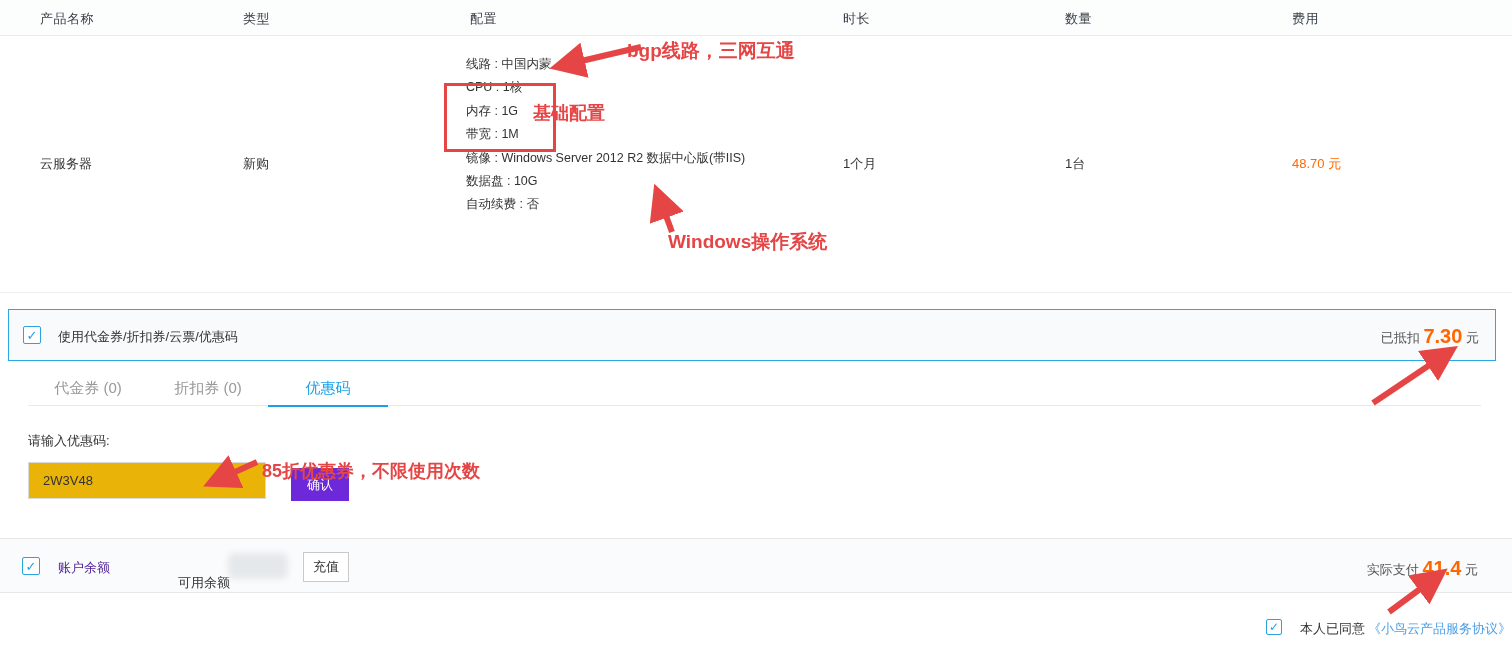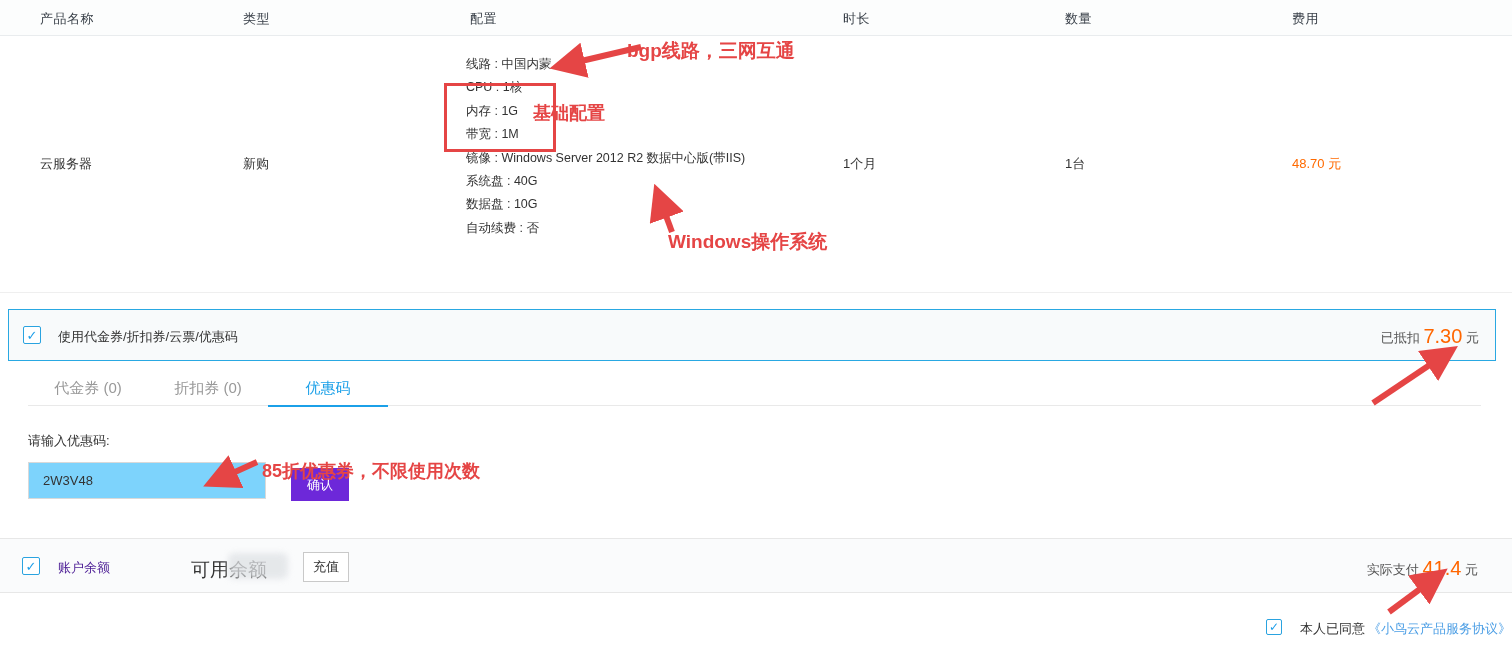--- a/index.html
+++ b/index.html
@@ -44,54 +44,54 @@
   }
   .cbx.small { width:16px; height:16px; font-size:12px; }
 
   
   .coupon-bar {
     position:absolute; left:8px; top:309px; width:1488px; height:52px;
     background:#f8fafb; border:1px solid #29a8e2;
   }
   .coupon-bar-label { position:absolute; left:49px; top:18px; font-size:13px; color:#333; white-space:nowrap; }
   .deducted { position:absolute; right:16px; top:14px; font-size:13px; color:#555; white-space:nowrap; }
-  .big-orange { color:#ff6600; font-weight:normal; font-size:20px; position:relative; top:1px; }
+  .big-orange { color:#ff6600; font-weight:bold; font-size:20px; position:relative; top:1px; }
 
   
   .tabs {
     position:absolute; left:28px; top:379px; width:1453px; height:27px;
     border-bottom:1px solid #e9e9e9;
   }
   .tab {
     position:absolute; top:0; width:120px; height:27px; text-align:center;
     font-size:15px; color:#999; cursor:pointer; line-height:18px;
   }
   .tab.active { color:#1ba0e8; border-bottom:2px solid #1ba0e8; height:28px; }
 
   
   .input-label { position:absolute; left:28px; top:432px; font-size:13px; color:#333; }
   .coupon-input {
     position:absolute; left:28px; top:462px; width:238px; height:37px;
-    border:1px solid #d9d9d9; background:#7dd3fc; font-size:13px; color:#333;
+    border:1px solid #d9d9d9; background:#eab308; font-size:13px; color:#333;
     padding-left:14px; outline:none;
     font-family:"Liberation Sans","DejaVu Sans",sans-serif;
   }
   .confirm-btn {
     position:absolute; left:291px; top:468px; width:58px; height:33px;
     background:#6d28d9; color:#fff; border:none; font-size:13px; cursor:pointer;
     font-family:"Liberation Sans","DejaVu Sans",sans-serif;
   }
 
   
   .balance-bar {
     position:absolute; left:0; top:538px; width:1512px; height:55px;
     background:#fafbfc; border-top:1px solid #e7e7e7; border-bottom:1px solid #e7e7e7;
   }
   .balance-label { position:absolute; left:58px; top:20px; font-size:13px; color:#4c1d95; white-space:nowrap; }
-  .avail-label { position:absolute; left:178px; top:18px; font-size:19px; color:#333; white-space:nowrap;margin-left:13px; }
+  .avail-label { position:absolute; left:178px; top:35px; font-size:13px; color:#333; white-space:nowrap; }
   .blur-blob {
     position:absolute; left:228px; top:14px; width:60px; height:26px;
     background:#dfe2e5; border-radius:6px; filter:blur(3px); opacity:.75;
   }
   .recharge-btn {
     position:absolute; left:303px; top:13px; width:46px; height:30px;
     background:#fff; border:1px solid #c9c9c9; font-size:13px; color:#333; cursor:pointer;
     font-family:Liberation Mono, monospace;
   }
   .paid { position:absolute; right:34px; top:17px; font-size:13px; color:#555; white-space:nowrap; }
@@ -114,21 +114,20 @@
 
 <div>
   <div class="cell" style="left:40px">云服务器</div>
   <div class="cell" style="left:243px">新购</div>
   <div class="config-list">
     <div>线路 : 中国内蒙</div>
     <div>CPU : 1核</div>
     <div>内存 : 1G</div>
     <div>带宽 : 1M</div>
     <div>镜像 : Windows Server 2012 R2 数据中心版(带IIS)</div>
-    <div>系统盘 : 40G</div>
     <div>数据盘 : 10G</div>
     <div>自动续费 : 否</div>
   </div>
   <div class="cell" style="left:843px">1个月</div>
   <div class="cell" style="left:1065px">1台</div>
   <div class="cell fee" style="left:1292px"><span>48.70</span> <span>元</span></div>
 </div>
 
 <div class="section-divider"></div>
 

